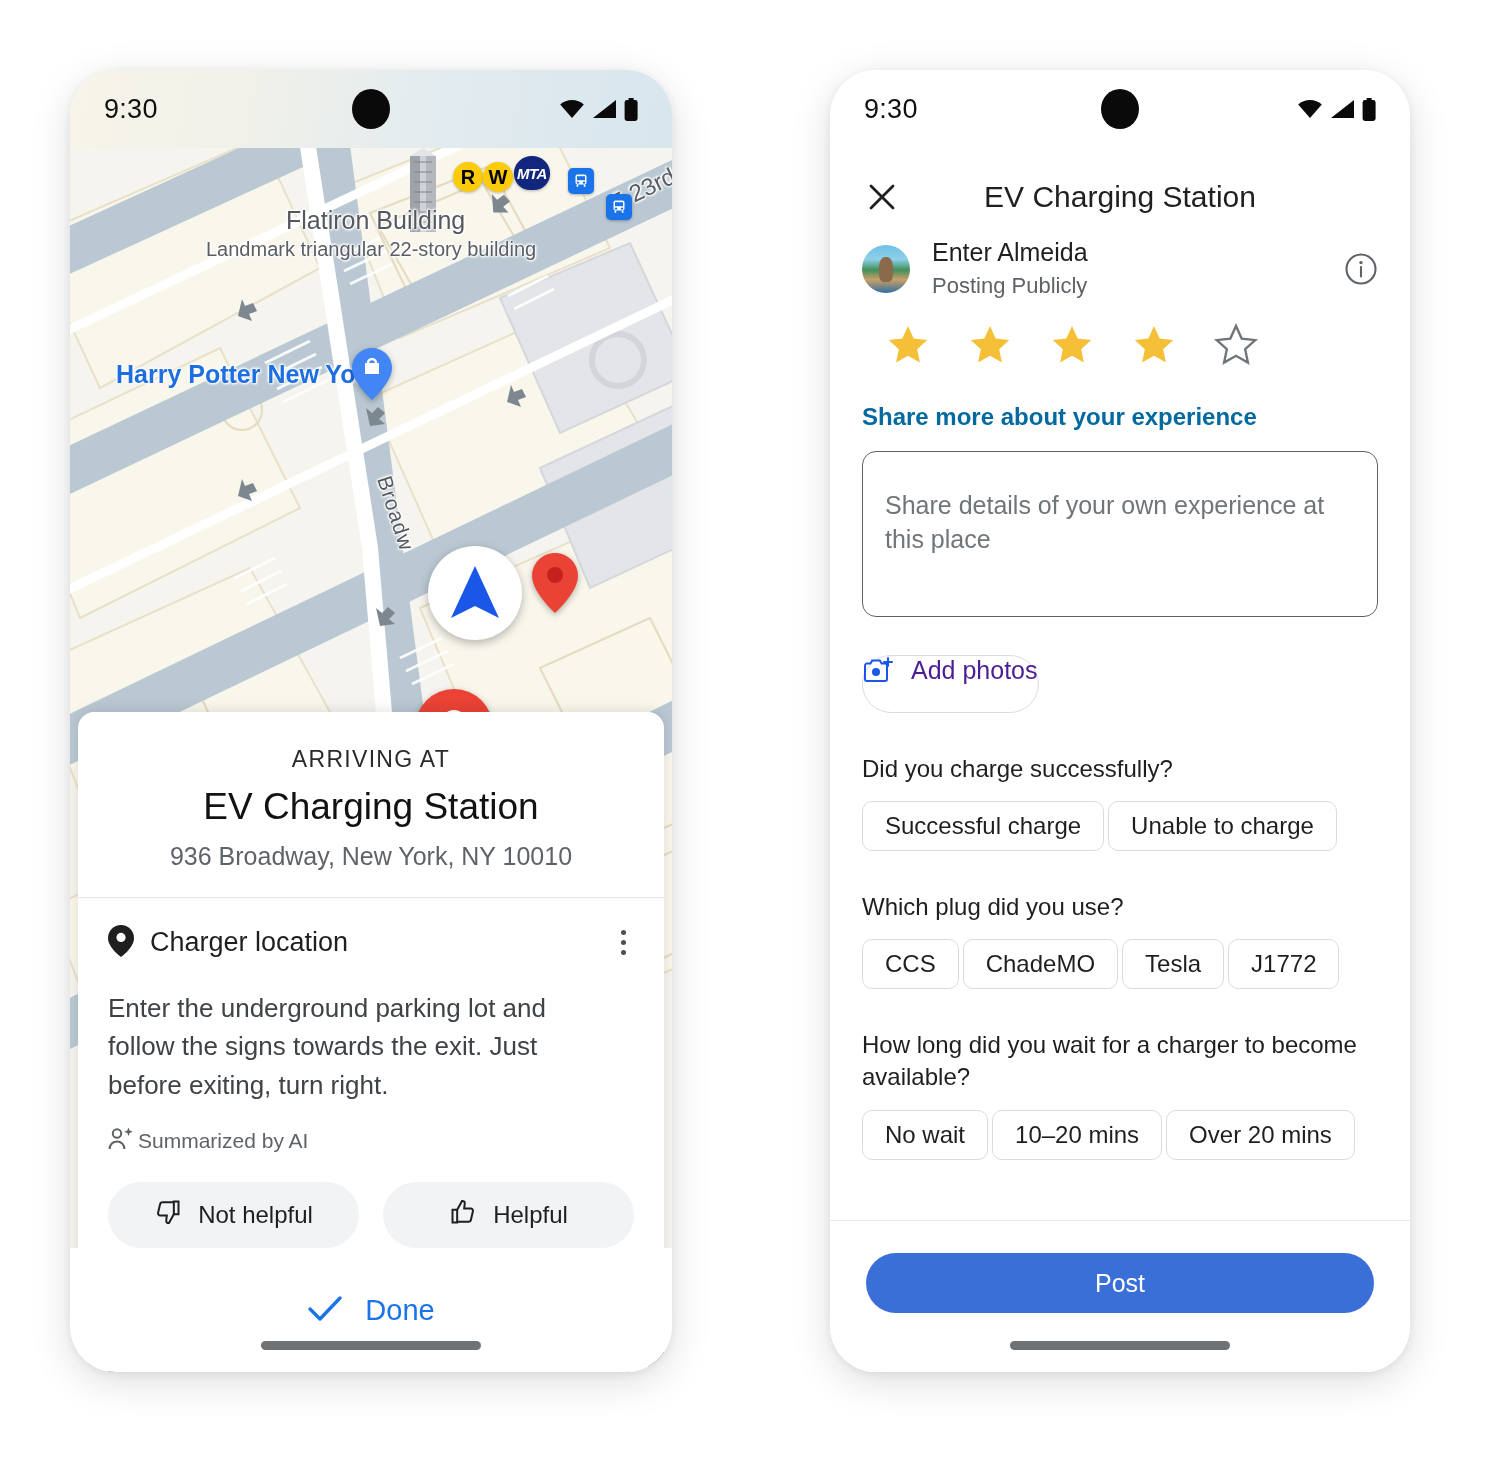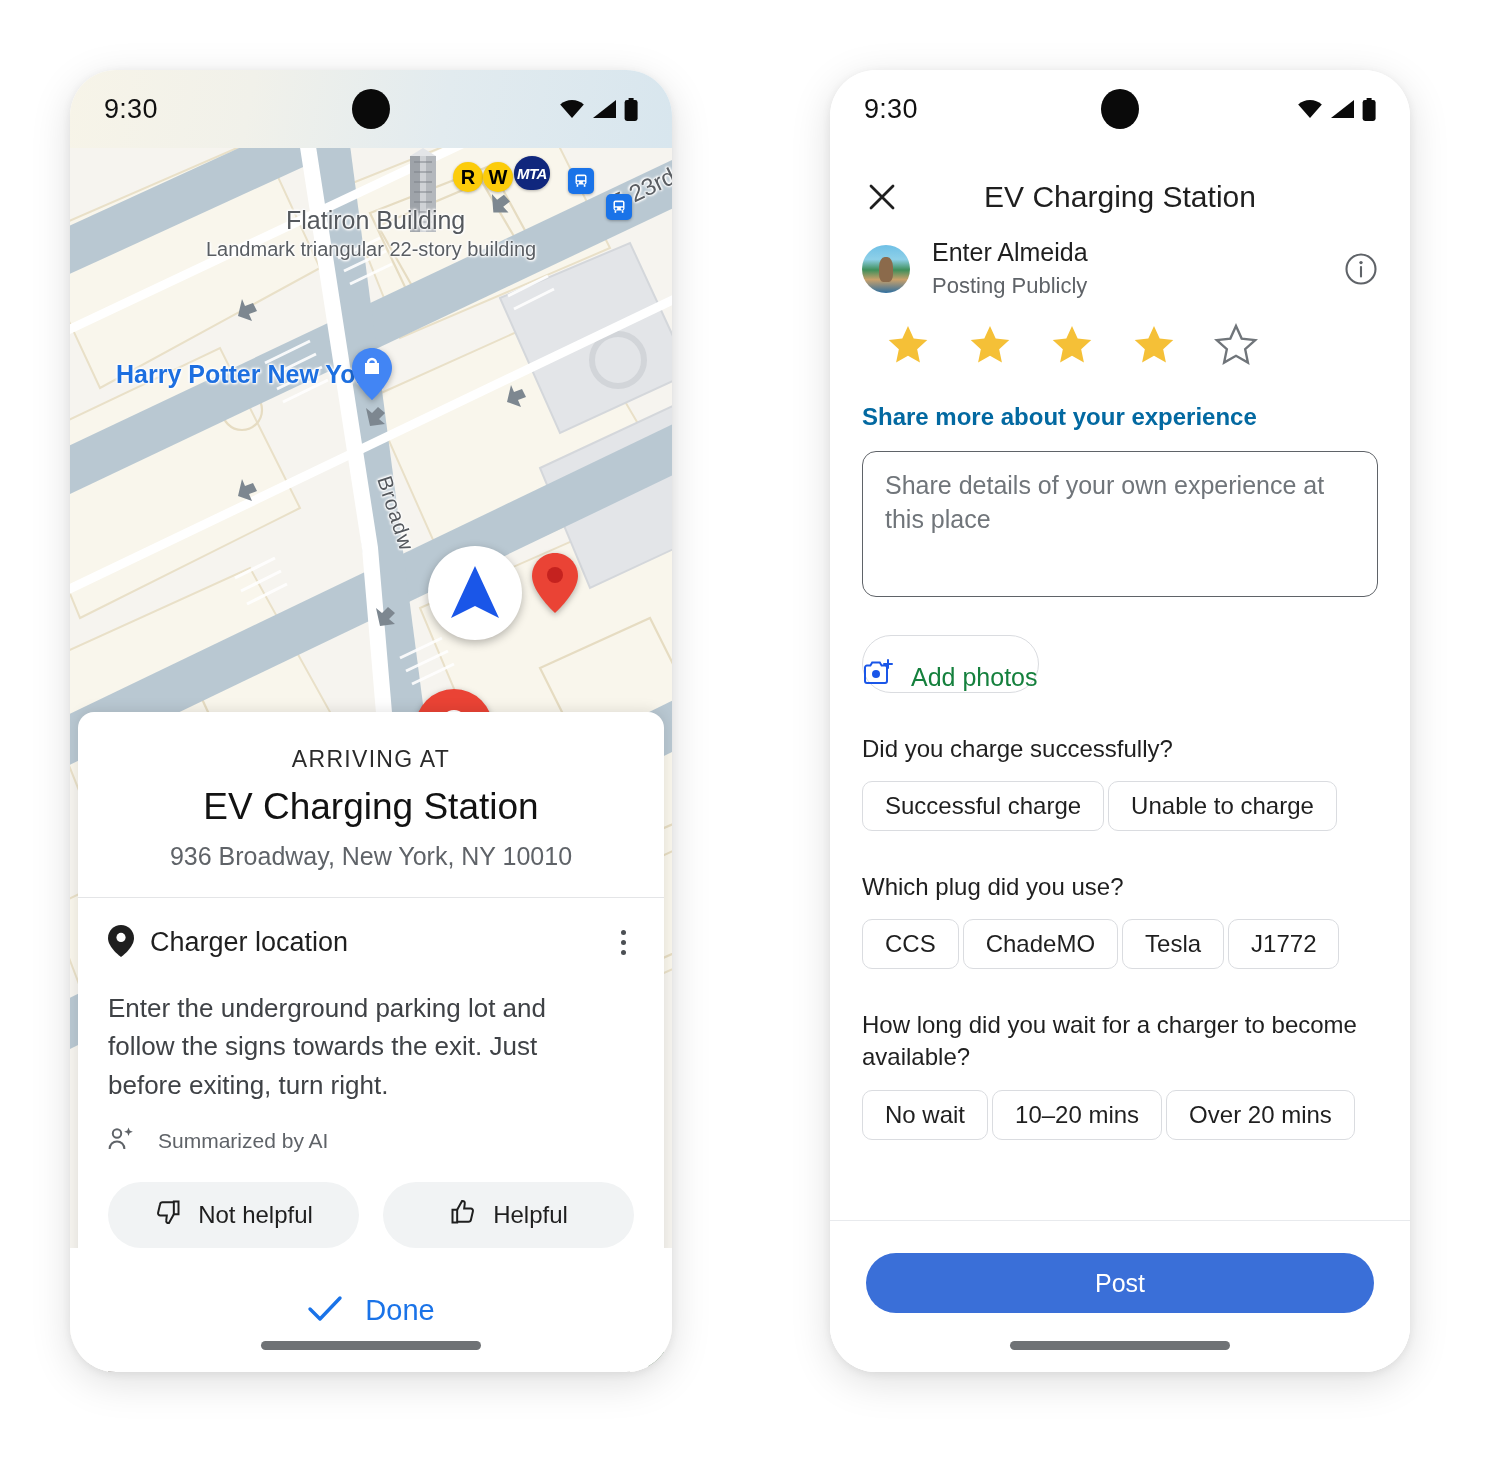--- a/index.html
+++ b/index.html
@@ -134,21 +134,21 @@
   .charger-sec { padding: 26px 30px 0; }
   .charger-row { display: flex; align-items: center; }
   .charger-title { font-size: 27px; color: #1f1f1f; margin-left: 16px; }
   .kebab { margin-left: auto; display: flex; flex-direction: column; gap: 5px; padding: 6px 8px; }
   .kebab i { width: 5px; height: 5px; border-radius: 50%; background: #4b4f54; display: block; }
 
   .charger-desc {
     margin-top: 28px; font-size: 26px; line-height: 1.48; color: #3f4246;
     max-width: 470px;
   }
-  .ai-row { display: flex; align-items: center; margin-top: 22px; gap: 24px; }
+  .ai-row { display: flex; align-items: center; margin-top: 22px; gap: 4px; }
   .ai-text { font-size: 21px; color: #5f6368; }
 
   .feedback-row { display: flex; gap: 24px; margin-top: 26px; }
   .fb-btn {
     flex: 1; height: 66px; border-radius: 33px; background: #f1f3f4;
     display: flex; align-items: center; justify-content: center; gap: 16px;
     font-size: 24px; color: #1f1f1f; border: none; cursor: pointer;
     font-family: inherit;
   }
   .photo-strip { display: flex; gap: 18px; margin-top: 24px; padding-bottom: 30px; }
@@ -199,32 +199,32 @@
   .user-sub { font-size: 22px; color: #5f6368; margin-top: 6px; }
   .info-btn { margin-left: auto; cursor: pointer; display:flex; }
 
   .stars { display: flex; gap: 38px; padding: 24px 56px 0; }
   .star { cursor: pointer; display: flex; }
 
   .sec-label { font-size: 24px; color: #0369a1; font-weight: 700; padding: 0 32px; }
   #share-label { margin-top: 36px; }
 
   .textarea-box {
-    margin: 20px 32px 0; height: 146px;
+    margin: 20px 32px 0; height: 166px;
     border: 1.6px solid #5f6368; border-radius: 14px;
-    padding: 16px 22px;
+    padding: 36px 22px;
     font-size: 25px; line-height: 1.36; color: #70757a;
     cursor: text; overflow: hidden;
   }
 
   .addphotos-btn {
     margin: 38px 32px 0; height: 58px;
     border: 1.4px solid #dadce0; border-radius: 29px;
-    display: flex; align-items: flex-end; justify-content: center; gap: 18px;
-    font-size: 25px; color: #15803d; cursor: pointer; background: #fff;
+    display: flex; align-items: flex-start; justify-content: center; gap: 18px;
+    font-size: 25px; color: #4c1d95; cursor: pointer; background: #fff;
     font-family: inherit;
   }
 
   .q-block { margin-top: 40px; }
   .q-label { font-size: 24px; color: #1f1f1f; font-weight: 500; padding: 0 32px; line-height: 1.34; }
   .chips {
     display: flex; flex-wrap: wrap; gap: 4px;
     padding: 16px 32px 0;
   }
   .chip {

